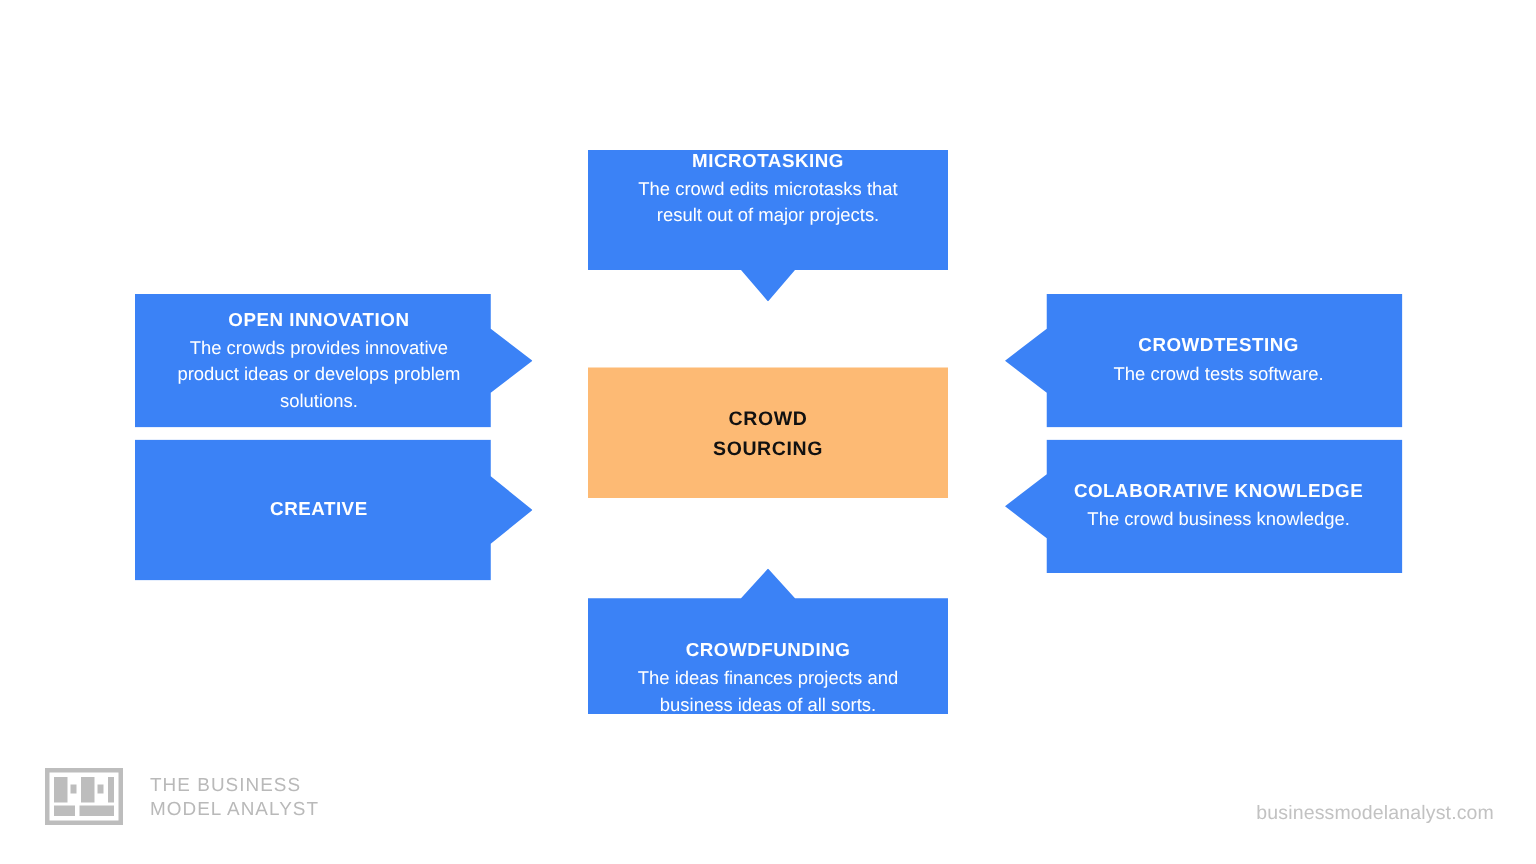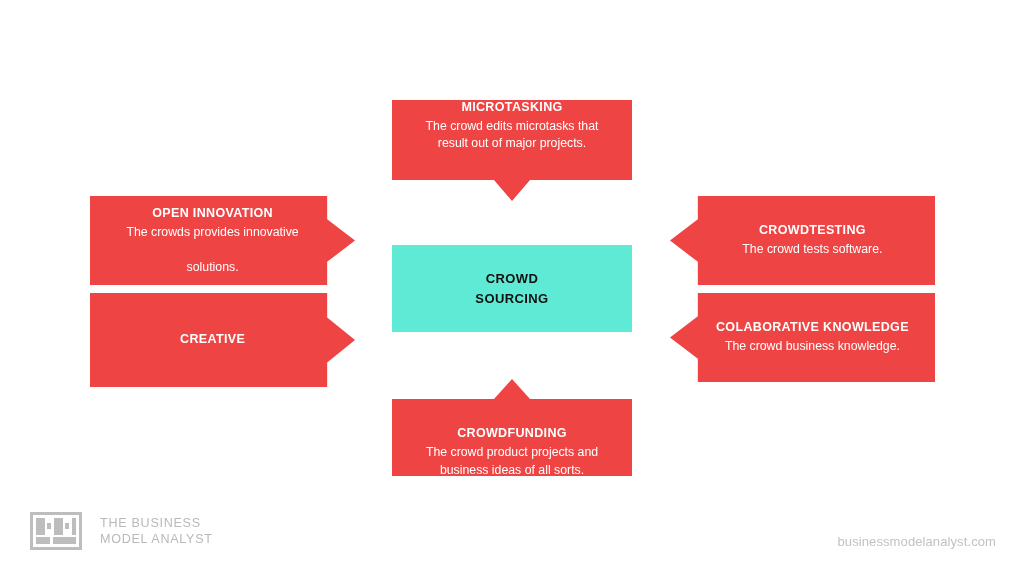--- a/index.html
+++ b/index.html
@@ -27,21 +27,21 @@
   
   .node {
     position: absolute;
     box-sizing: border-box;
     display: flex;
     flex-direction: column;
     align-items: center;
     justify-content: center;
     text-align: center;
     color: #ffffff;
-    background: #ef4444;
+    background: #3b82f6;
   }
   .node .title {
     font-weight: bold;
     font-size: 12.5px;
     letter-spacing: 0.35px;
     line-height: 1.35;
     margin-bottom: 2px;
     white-space: nowrap;
   }
   .node .desc {
@@ -100,21 +100,21 @@
   }
   #node-colaborative-knowledge {
     left: 670px; top: 293px; width: 265px; height: 89px;
   }
 
   
   #center-box {
     position: absolute;
     left: 392px; top: 245px;
     width: 240px; height: 87px;
-    background: #5eead4;
+    background: #fdba74;
     display: flex;
     align-items: center;
     justify-content: center;
     text-align: center;
   }
   #center-box .center-title {
     color: #111111;
     font-weight: bold;
     font-size: 13px;
     line-height: 1.5;
@@ -193,21 +193,21 @@
         <span>result out of major projects.</span>
       </div>
     </div>
   </div>
 
   <div class="node point-right" id="node-open-innovation">
     <div class="node-inner">
       <div class="title">OPEN INNOVATION</div>
       <div class="desc">
         <span>The crowds provides innovative</span><br>
-        <br>
+        <span>product ideas or develops problem</span><br>
         <span>solutions.</span>
       </div>
     </div>
   </div>
 
   <div class="node point-right" id="node-creative">
     <div class="node-inner">
       <div class="title">CREATIVE</div>
     </div>
   </div>
@@ -227,21 +227,21 @@
       <div class="desc">
         <span>The crowd business knowledge.</span>
       </div>
     </div>
   </div>
 
   <div class="node point-up" id="node-crowdfunding">
     <div class="node-inner">
       <div class="title">CROWDFUNDING</div>
       <div class="desc">
-        <span>The crowd product projects and</span><br>
+        <span>The ideas finances projects and</span><br>
         <span>business ideas of all sorts.</span>
       </div>
     </div>
   </div>
 
   <div id="center-box">
     <div class="center-title">
       <span>CROWD</span><br>
       <span>SOURCING</span>
     </div>

